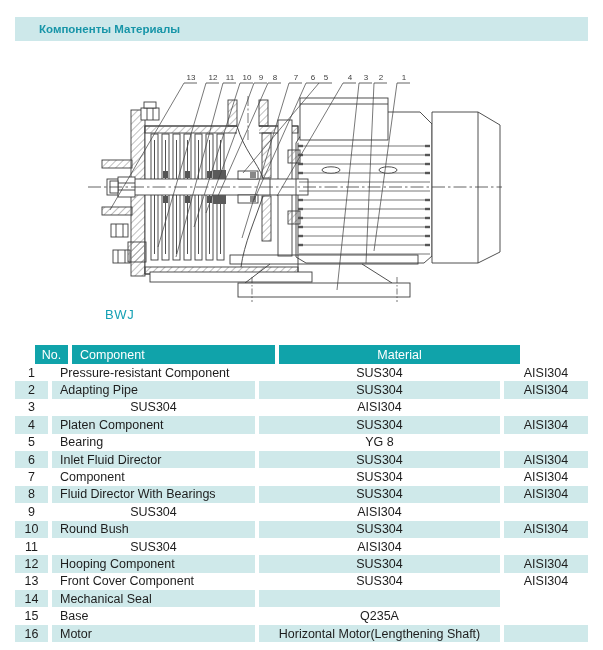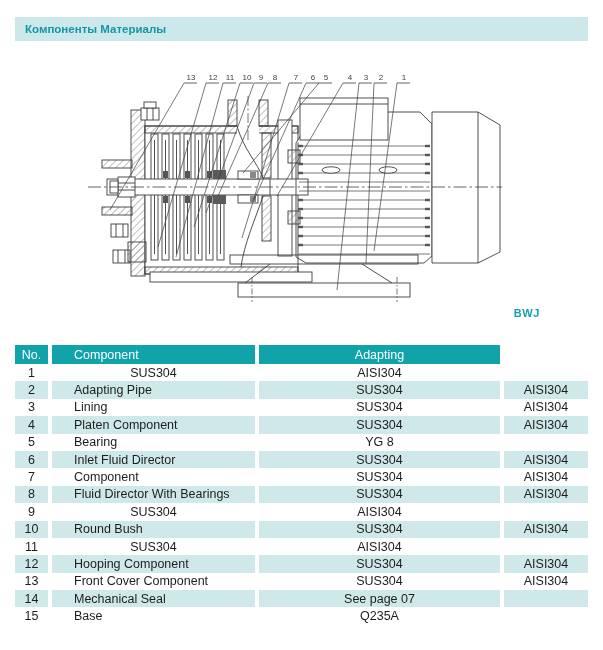--- a/index.html
+++ b/index.html
@@ -14,42 +14,42 @@
     --caption:#14a0b4;
   }
   html,body{margin:0;padding:0;}
   body{
     width:603px;height:650px;background:#ffffff;position:relative;
     font-family:"Liberation Sans", sans-serif;overflow:hidden;
   }
   .header-bar{
     position:absolute;left:15px;top:17px;width:573px;height:24px;
     background:var(--header-bar-bg);display:flex;align-items:center;
-    padding-left:10px;box-sizing:border-box;
+    padding-left:24px;box-sizing:border-box;
   }
   .header-bar span{color:var(--header-bar-text);font-weight:bold;font-size:11.5px;}
   .diagram-svg{position:absolute;left:85px;top:62px;}
   .caption{
-    position:absolute;left:105px;top:307px;width:435px;text-align:right;
-    font-weight:bold;font-size:11px;letter-spacing:0.6px;color:var(--caption);
+    position:absolute;left:105px;top:307px;width:435px;text-align:left;
+    font-weight:normal;font-size:13px;letter-spacing:0.6px;color:var(--caption);
   }
   .mat-table{position:absolute;left:15px;top:345px;width:573px;font-size:12.5px;}
   .tr{
     display:grid;grid-template-columns:33px 203px 241px 84px;column-gap:4px;
     height:17.4px;align-items:stretch;
   }
-  .tr.head{height:19px;}
+  .tr.head{height:19px;margin-left:20px;}
   .th{
     background:var(--table-header-bg);color:var(--table-header-text);
     display:flex;align-items:center;font-size:12.5px;
   }
   .td{display:flex;align-items:center;color:var(--body-text);background:transparent;}
   .tr.alt .td{background:var(--row-alt-bg);}
   .c-no{justify-content:center;}
-  .c-comp{padding-left:22px;box-sizing:border-box;justify-content:flex-start;}
+  .c-comp{padding-left:8px;box-sizing:border-box;justify-content:flex-start;}
   .c-mat{justify-content:center;}
   .c-aisi{justify-content:center;}
 </style>
 </head>
 <body>
 
 <div class="header-bar">
   <span>Компоненты Материалы</span>
 </div>
 
@@ -256,37 +256,37 @@
       </g>
   </g>
 </svg>
 
 <div class="caption">BWJ</div>
 
 <div class="mat-table">
   <div class="tr head">
     <div class="th c-no">No.</div>
     <div class="th c-comp">Component</div>
-    <div class="th c-mat">Adapting</div>
+    <div class="th c-mat">Material</div>
   </div>
   <div id="tbody">
       <div class="tr">
         <div class="td c-no">1</div>
+        <div class="td c-comp">Pressure-resistant Component</div>
         <div class="td c-mat">SUS304</div>
         <div class="td c-aisi">AISI304</div>
       </div>
       <div class="tr alt">
         <div class="td c-no">2</div>
         <div class="td c-comp">Adapting Pipe</div>
         <div class="td c-mat">SUS304</div>
         <div class="td c-aisi">AISI304</div>
       </div>
       <div class="tr">
         <div class="td c-no">3</div>
-        <div class="td c-comp">Lining</div>
         <div class="td c-mat">SUS304</div>
         <div class="td c-aisi">AISI304</div>
       </div>
       <div class="tr alt">
         <div class="td c-no">4</div>
         <div class="td c-comp">Platen Component</div>
         <div class="td c-mat">SUS304</div>
         <div class="td c-aisi">AISI304</div>
       </div>
       <div class="tr">
@@ -337,23 +337,28 @@
       </div>
       <div class="tr">
         <div class="td c-no">13</div>
         <div class="td c-comp">Front Cover Component</div>
         <div class="td c-mat">SUS304</div>
         <div class="td c-aisi">AISI304</div>
       </div>
       <div class="tr alt">
         <div class="td c-no">14</div>
         <div class="td c-comp">Mechanical Seal</div>
-        <div class="td c-mat">See page 07</div>
         <div class="td c-aisi"></div>
       </div>
       <div class="tr">
         <div class="td c-no">15</div>
         <div class="td c-comp">Base</div>
         <div class="td c-mat">Q235A</div>
         <div class="td c-aisi"></div>
       </div>
+      <div class="tr alt">
+        <div class="td c-no">16</div>
+        <div class="td c-comp">Motor</div>
+        <div class="td c-mat">Horizontal Motor(Lengthening Shaft)</div>
+        <div class="td c-aisi"></div>
+      </div>
     </div>
 </div>
 
 </body></html>

